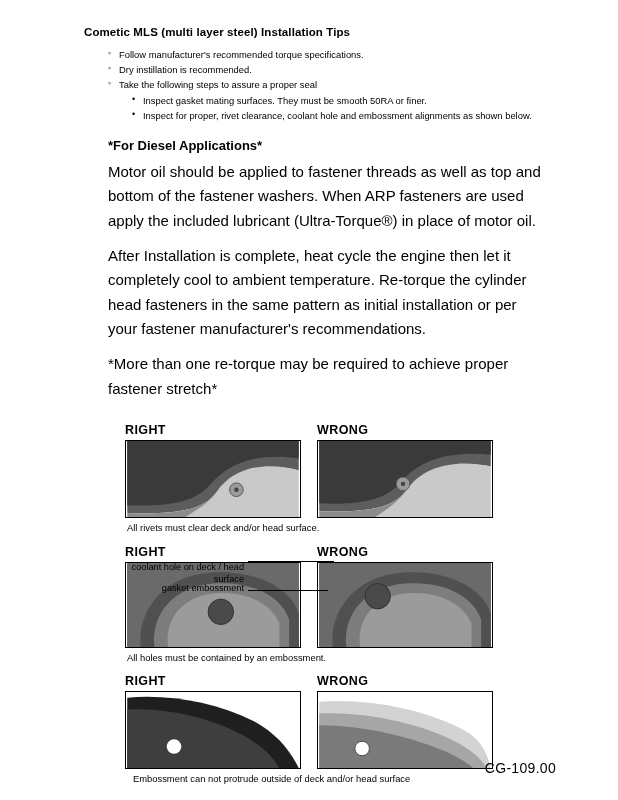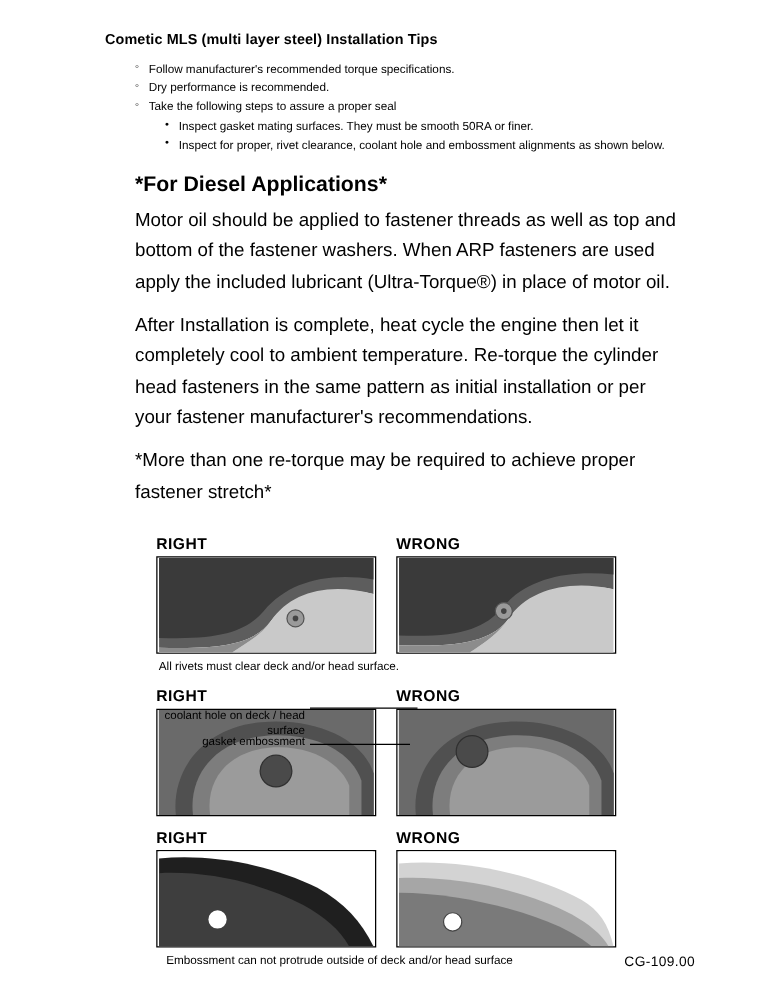--- a/index.html
+++ b/index.html
@@ -58,21 +58,21 @@
     padding-left: 11px;
   }
   ul.sub > li::before {
     content: "\2022";
     position: absolute;
     left: 0;
     top: -1px;
     font-size: 9px;
   }
   h2.subtitle {
-    font-size: 17px;
+    font-size: 13px;
     font-weight: bold;
     margin: 15px 0 7px 64px;
   }
   p.body {
     font-size: 15px;
     line-height: 1.62;
     margin: 0 0 0 64px;
     max-width: 440px;
   }
   p.spacer-para {
@@ -147,34 +147,34 @@
   .warranty p {
     font-size: 5.2px;
     line-height: 1.42;
     margin: 0 0 6px 0;
     text-align: left;
   }
   .docnum {
     position: absolute;
     right: 62px;
     bottom: 24px;
-    font-size: 11px;
+    font-size: 14px;
     letter-spacing: 0.3px;
   }
 </style>
 </head>
 <body>
 
 <div class="page">
 
   <h1 class="title">Cometic MLS (multi layer steel) Installation Tips</h1>
 
   <ul class="bullets">
     <li>Follow manufacturer's recommended torque specifications.</li>
-    <li>Dry performance is recommended.</li>
+    <li>Dry instillation is recommended.</li>
     <li>
       <span>Take the following steps to assure a proper seal</span>
       <ul class="sub">
         <li>Inspect gasket mating surfaces.  They must be smooth 50RA or finer.</li>
         <li>Inspect for proper, rivet clearance, coolant hole and embossment alignments as shown below.</li>
       </ul>
     </li>
   </ul>
 
   <h2 class="subtitle">*For Diesel Applications*</h2>
@@ -233,20 +233,23 @@
           <rect x="0" y="0" width="176" height="86" fill="#ffffff"></rect>
           <path d="M0 0 H176 V86 H0 Z" fill="#6a6a6a"></path>
           <path d="M14 86 C10 50 36 14 84 10 C132 6 168 26 176 52 V86 Z" fill="#505050"></path>
           <path d="M28 86 C24 52 48 24 88 21 C128 18 158 34 166 58 V86 Z" fill="#7d7d7d"></path>
           <path d="M42 86 C38 56 58 34 90 31 C122 28 148 42 156 62 V86 Z" fill="#9b9b9b"></path>
           <circle cx="60" cy="34" r="13" fill="#4a4a4a"></circle>
           <circle cx="60" cy="34" r="13" fill="none" stroke="#303030" stroke-width="1"></circle>
         </svg>
       </div>
     </div>
+    <div class="caption-wrap">
+      <p class="fig-caption">All holes must be contained by an embossment.</p>
+    </div>
 
     <div class="fig-row" style="margin-top:10px">
       <div class="fig-cell">
         <div class="fig-label">RIGHT</div>
         <svg class="fig-img" viewBox="0 0 176 78">
           <rect x="0" y="0" width="176" height="78" fill="#ffffff"></rect>
           <path d="M0 6 C40 2 90 10 130 30 C152 42 166 58 176 78 H0 Z" fill="#1f1f1f"></path>
           <path d="M0 18 C40 16 84 26 118 44 C136 54 148 64 156 78 H0 Z" fill="#3e3e3e"></path>
           <circle cx="48" cy="56" r="7.5" fill="#ffffff"></circle>
         </svg>

